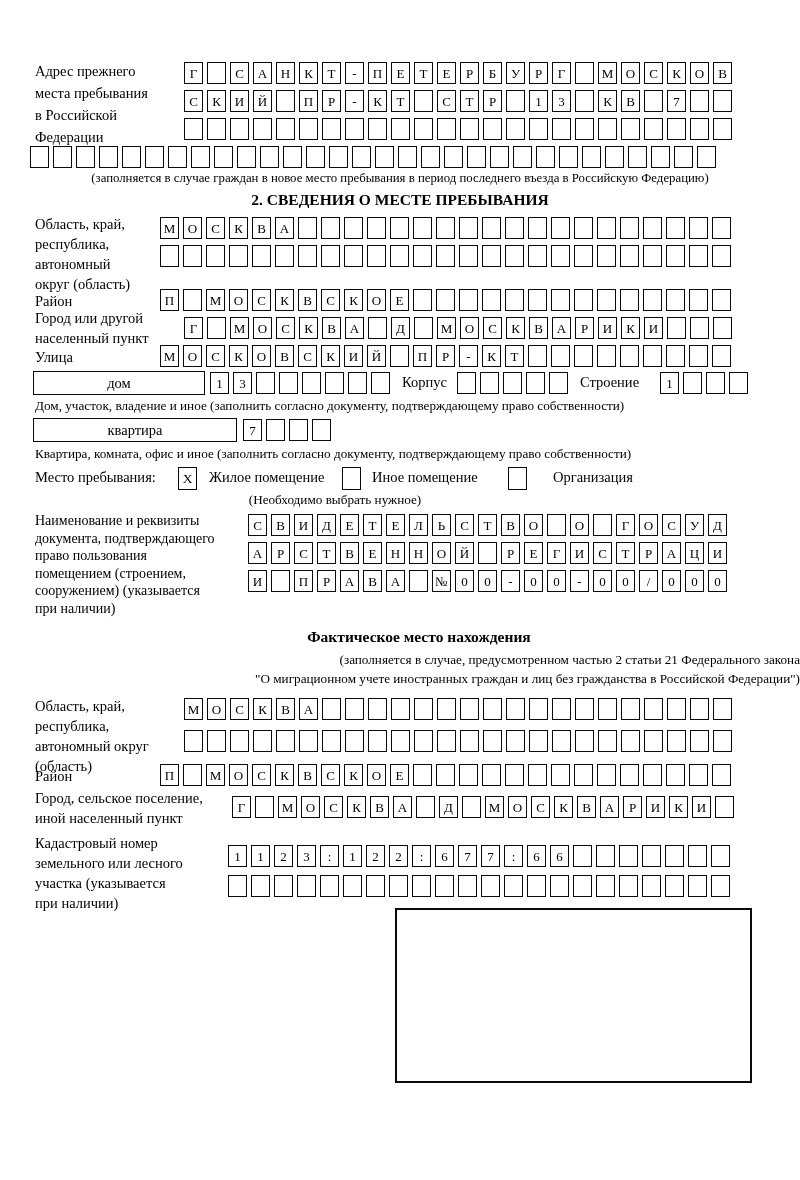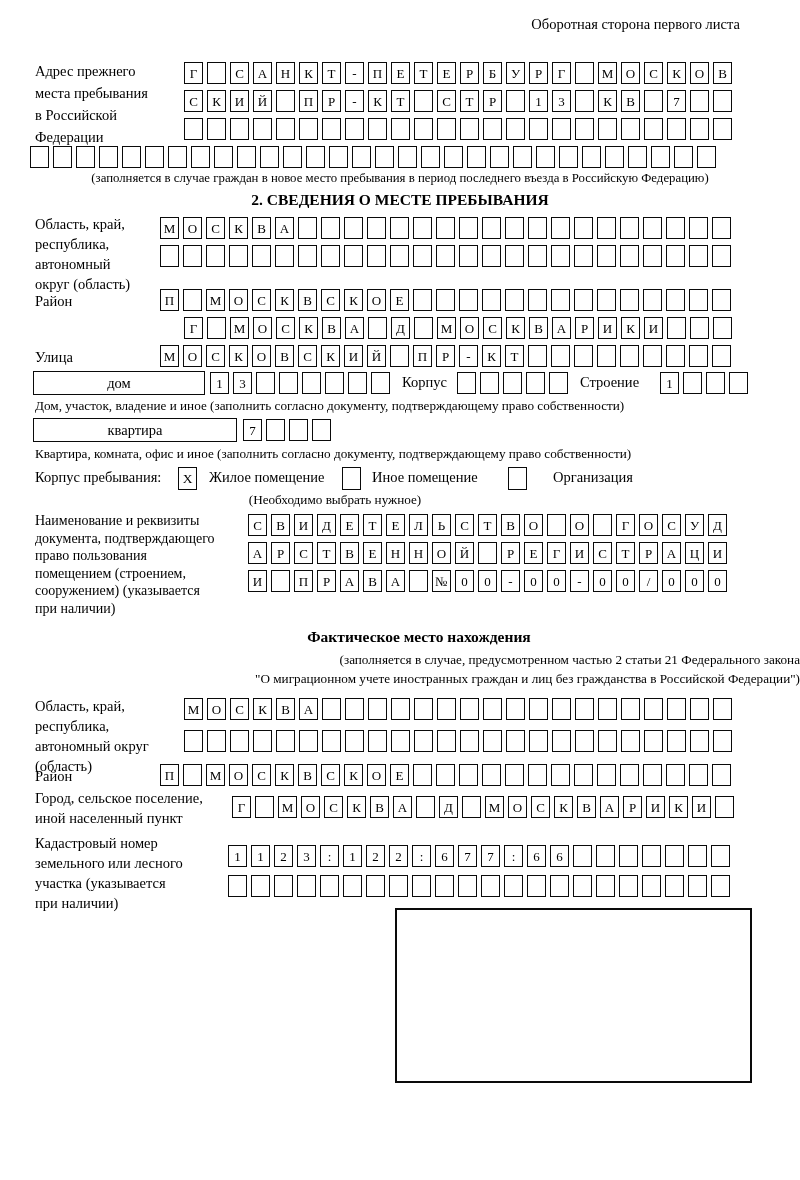--- a/index.html
+++ b/index.html
@@ -29,21 +29,20 @@
     display:flex;align-items:center;justify-content:center;font-size:13.5px;
   }
   .stampbox{position:absolute;border:2px solid #0a0a0a;background:#fff;}
   .caption{position:absolute;font-size:14px;line-height:18.5px;text-align:center;white-space:pre-line;}
 </style>
 </head>
 <body>
 
 <div class="sheet">
 
-  <div class="abs" style="top:16px;left:0;width:740px;text-align:right;font-size:14.5px;">Оборотная сторона первого листа</div>
 
   <div class="label lh22" style="left:35px;top:60px;">Адрес прежнего
 места пребывания
 в Российской
 Федерации</div>
   <div class="grid" style="left:184px;top:62px;">
       <span class="cell">Г</span>
       <span class="cell"></span>
       <span class="cell">С</span>
       <span class="cell">А</span>
@@ -237,20 +236,22 @@
       <span class="cell"></span>
       <span class="cell"></span>
       <span class="cell"></span>
       <span class="cell"></span>
       <span class="cell"></span>
       <span class="cell"></span>
       <span class="cell"></span>
       <span class="cell"></span>
     </div>
 
+  <div class="label" style="left:35px;top:308px;">Город или другой
+населенный пункт</div>
   <div class="grid" style="left:184px;top:317px;">
       <span class="cell">Г</span>
       <span class="cell"></span>
       <span class="cell">М</span>
       <span class="cell">О</span>
       <span class="cell">С</span>
       <span class="cell">К</span>
       <span class="cell">В</span>
       <span class="cell">А</span>
       <span class="cell"></span>
@@ -330,21 +331,21 @@
 
   <div class="labelbox" style="left:33px;top:418px;width:202px;">квартира</div>
   <div class="grid" style="left:243px;top:419px;">
       <span class="cell">7</span>
       <span class="cell"></span>
       <span class="cell"></span>
       <span class="cell"></span>
     </div>
   <div class="note" style="left:35px;top:446px;font-size:13.2px;">Квартира, комната, офис и иное (заполнить согласно документу, подтверждающему право собственности)</div>
 
-  <div class="abs" style="left:35px;top:469px;font-size:14.5px;">Корпус пребывания:</div>
+  <div class="abs" style="left:35px;top:469px;font-size:14.5px;">Место пребывания:</div>
   <div class="checkbox" style="left:178px;top:467px;">X</div>
   <div class="abs" style="left:209px;top:469px;font-size:14.5px;">Жилое помещение</div>
   <div class="checkbox" style="left:342px;top:467px;"></div>
   <div class="abs" style="left:372px;top:469px;font-size:14.5px;">Иное помещение</div>
   <div class="checkbox" style="left:508px;top:467px;"></div>
   <div class="abs" style="left:553px;top:469px;font-size:14.5px;">Организация</div>
   <div class="note" style="left:185px;top:492px;width:300px;text-align:center;font-size:13.2px;">(Необходимо выбрать нужное)</div>
 
   <div class="label lh17" style="left:35px;top:512px;font-size:14px;">Наименование и реквизиты
 документа, подтверждающего

